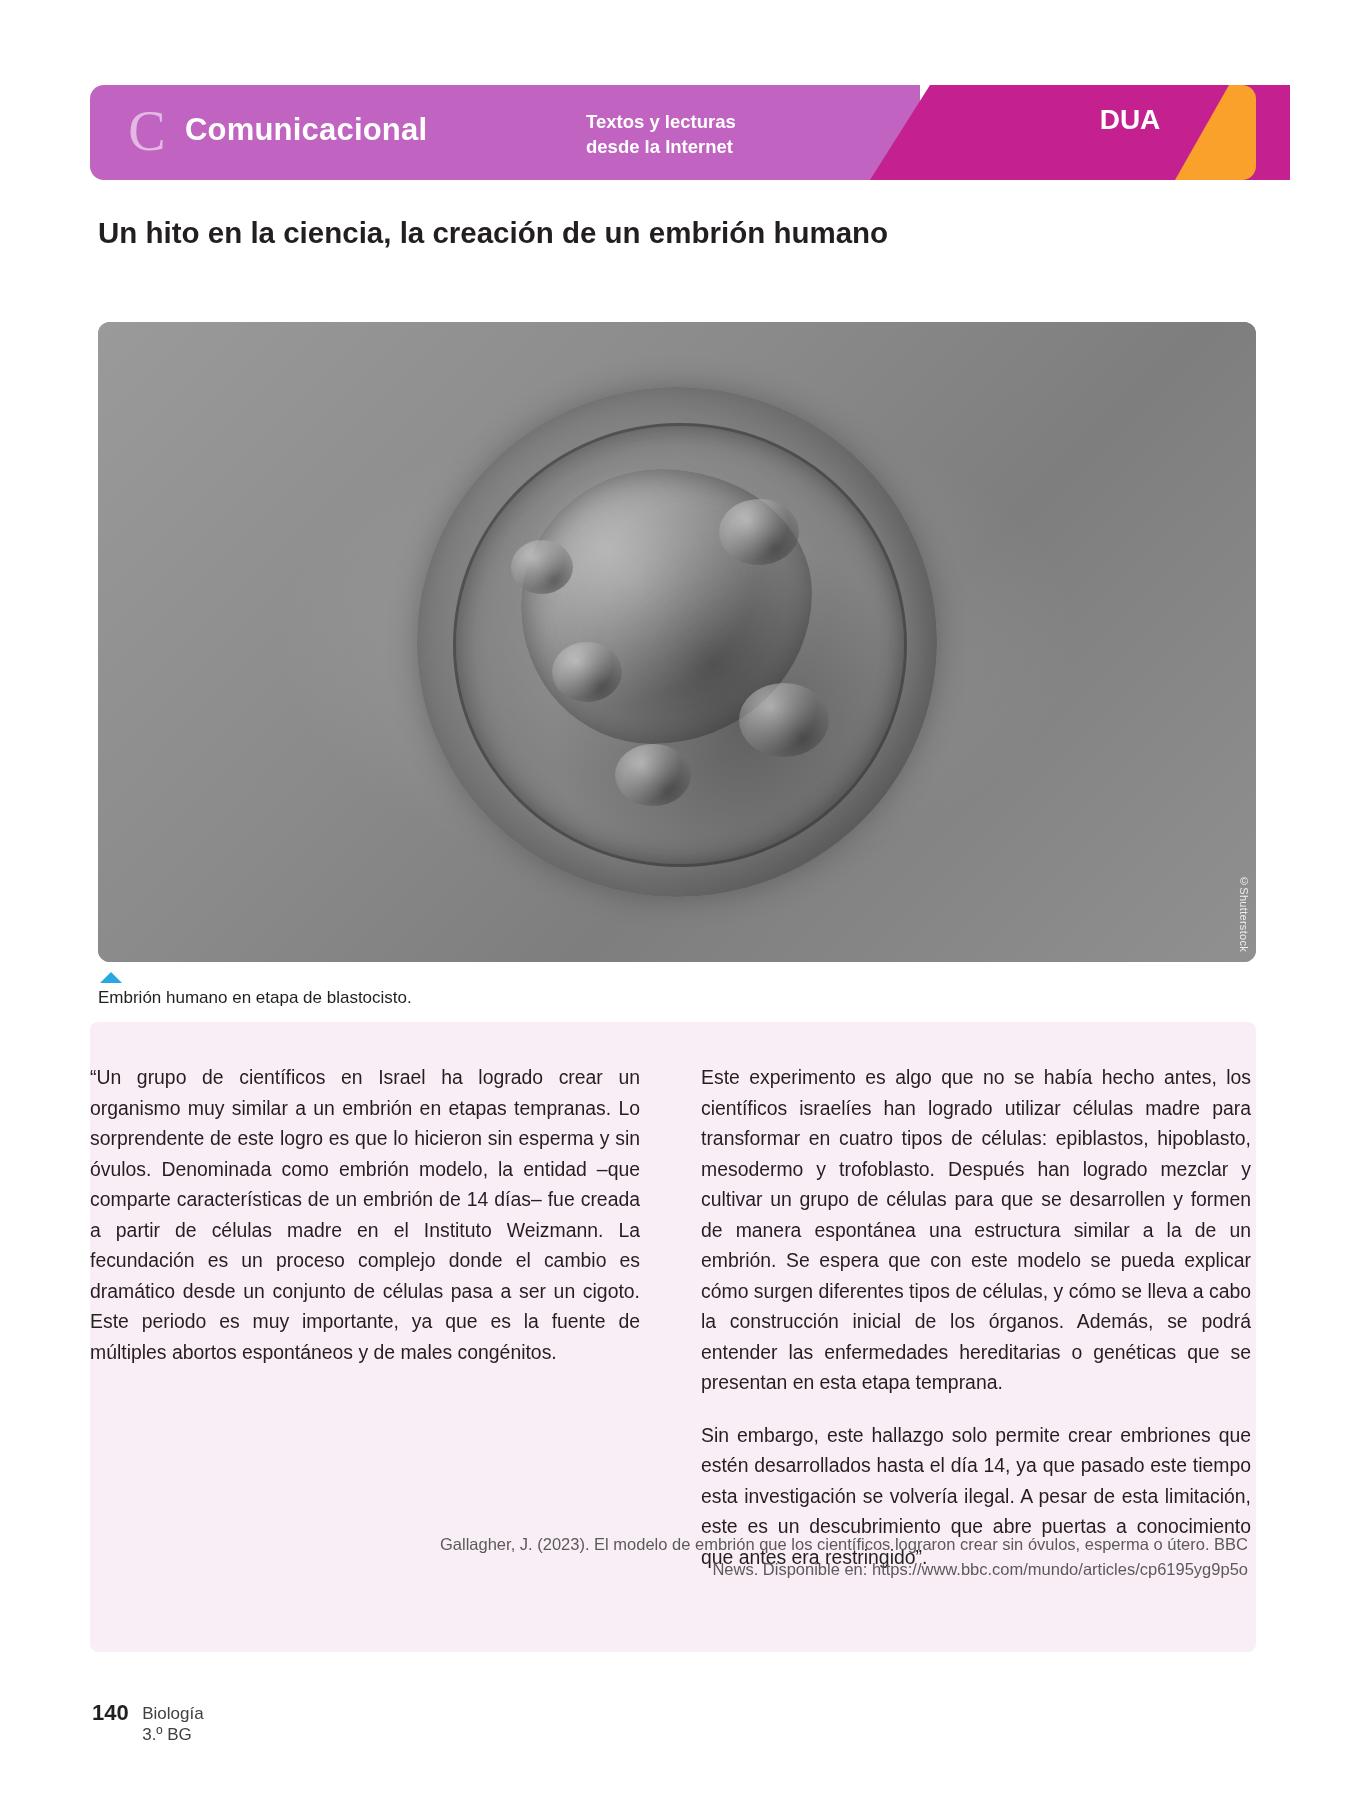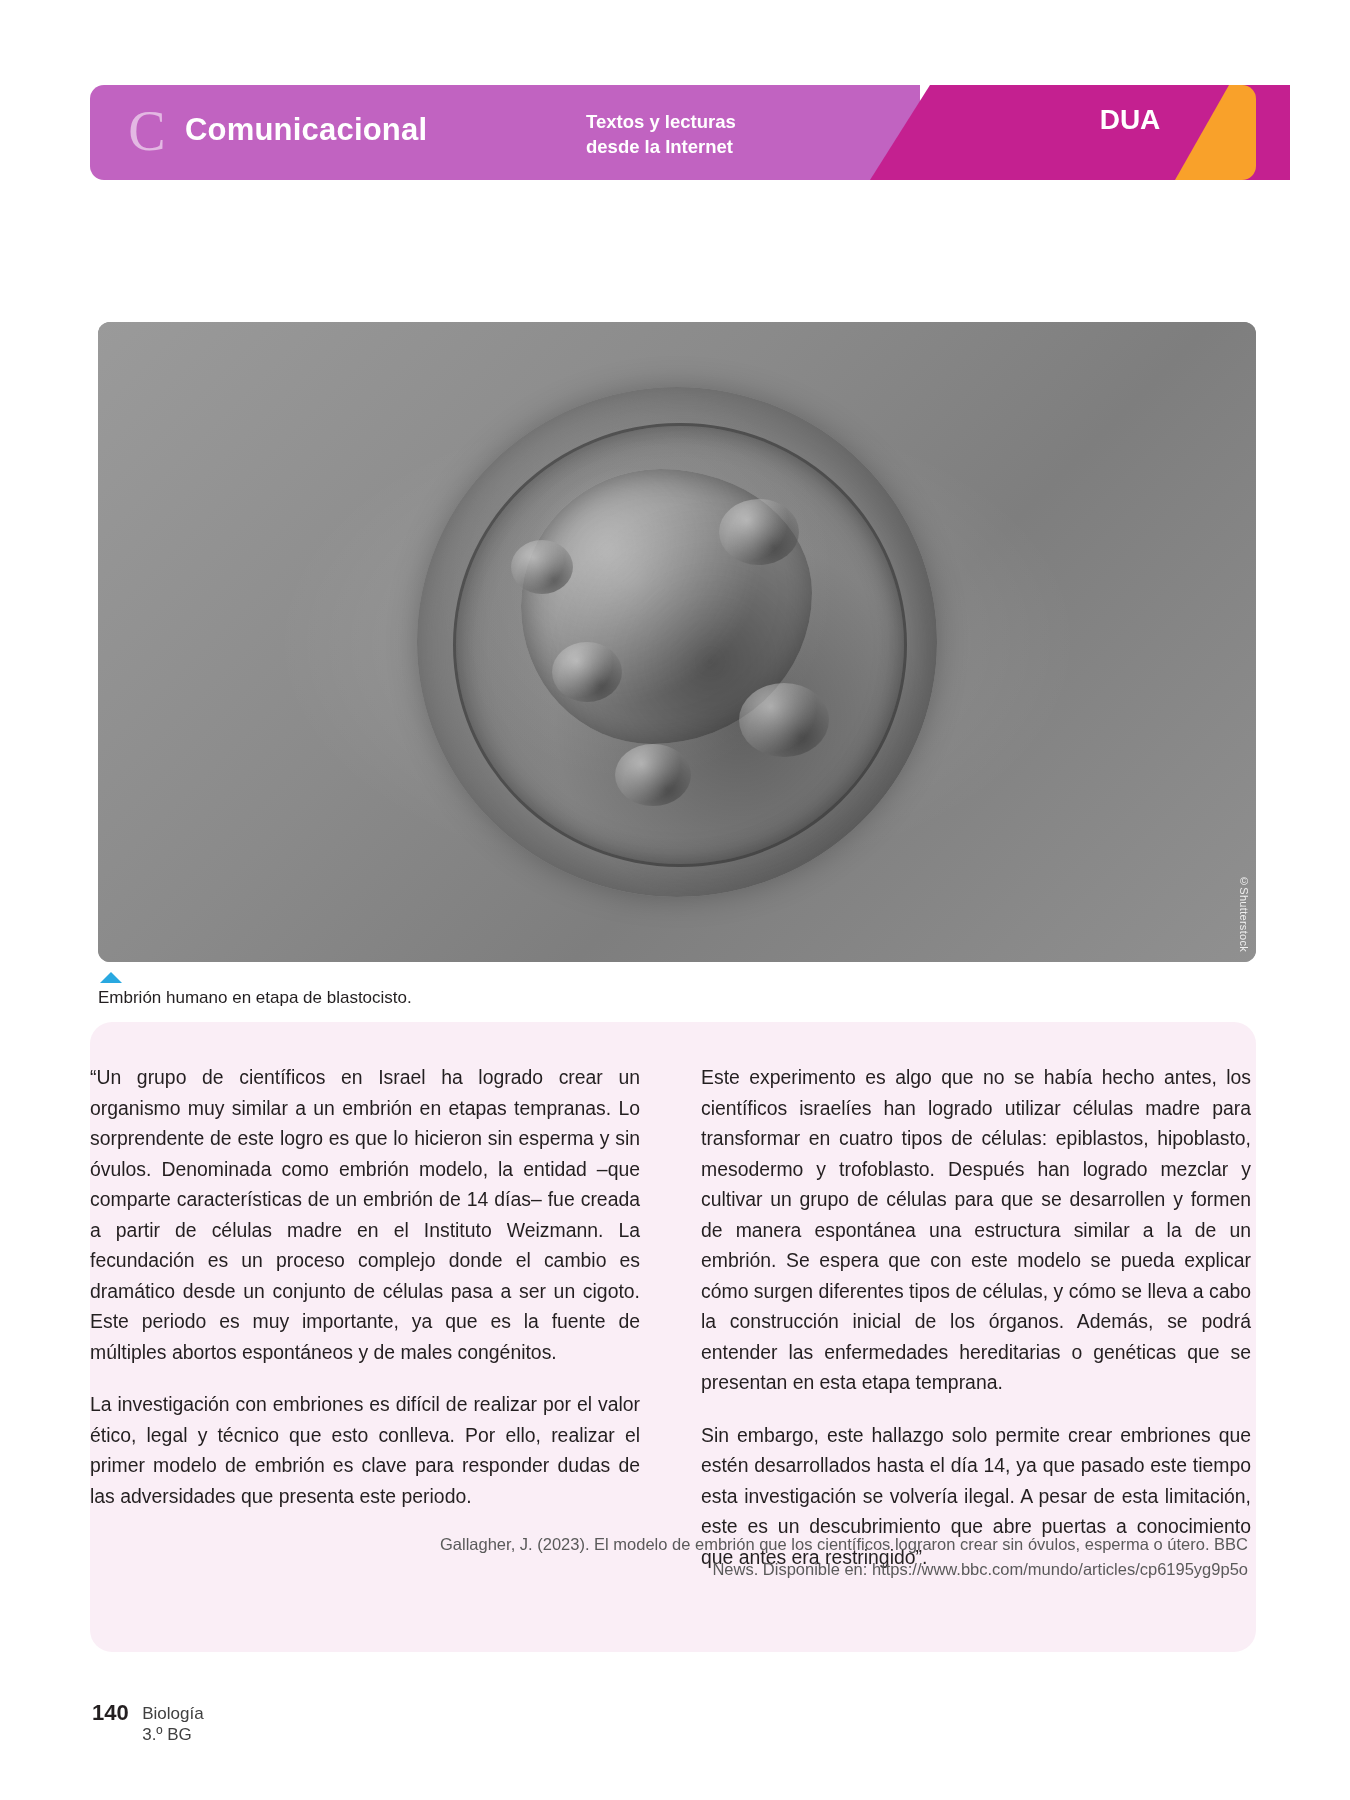--- a/index.html
+++ b/index.html
@@ -194,21 +194,21 @@
   }
 
   
   .panel {
     position: absolute;
     left: 90px;
     top: 1022px;
     width: 1166px;
     height: 630px;
     background: #faeef6;
-    border-radius: 22px;
+    border-radius: 8px;
   }
   .col {
     position: absolute;
     top: 40px;
     width: 550px;
     font-size: 19.4px;
     line-height: 30.5px;
     color: #231f20;
     text-align: justify;
   }
@@ -269,21 +269,21 @@
       <div>desde la Internet</div>
     </div>
 
     <div class="banner-dua">
       <div class="d1">DUA</div>
       <div class="d2">Participación</div>
     </div>
   </div>
 
   <h1 class="article-title">
-    <br>
+    <span>Un hito en la ciencia, la creación de un embrión humano</span><br>
   </h1>
 
   <div class="photo-wrap">
     <div class="photo">
       <div class="blasto">
         <div class="icm"></div>
         <div class="blob" style="left:26%;top:50%;width:70px;height:60px;"></div>
         <div class="blob" style="left:58%;top:22%;width:80px;height:66px;"></div>
         <div class="blob" style="left:62%;top:58%;width:90px;height:74px;"></div>
         <div class="blob" style="left:38%;top:70%;width:76px;height:62px;"></div>
@@ -292,21 +292,20 @@
     </div>
     <div class="credit">©Shutterstock</div>
   </div>
 
   <div class="caption-arrow"></div>
   <div class="caption">Embrión humano en etapa de blastocisto.</div>
 
   <div class="panel">
     <div class="col col-left">
       <p>“Un grupo de científicos en Israel ha logrado crear un organismo muy similar a un embrión en etapas tempranas. Lo sorprendente de este logro es que lo hicieron sin esperma y sin óvulos. Denominada como embrión modelo, la entidad –que comparte características de un embrión de 14 días– fue creada a partir de células madre en el Instituto Weizmann. La fecundación es un proceso complejo donde el cambio es dramático desde un conjunto de células pasa a ser  un cigoto. Este periodo es muy importante, ya que es la fuente de múltiples abortos espontáneos y de males congénitos.</p>
-      <p>La investigación con embriones es difícil de realizar por el valor ético, legal y técnico que esto conlleva. Por ello, realizar el primer modelo de embrión es clave para responder dudas de las adversidades que presenta este periodo.</p>
     </div>
     <div class="col col-right">
       <p>Este experimento es algo que no se había hecho antes, los científicos israelíes han logrado utilizar células madre para transformar en cuatro tipos de células: epiblastos, hipoblasto, mesodermo y trofoblasto. Después han logrado mezclar y cultivar un grupo de células para que se desarrollen y formen de manera espontánea una estructura similar a la de un embrión. Se espera que con este modelo se pueda explicar cómo surgen diferentes tipos de células, y cómo se lleva a cabo la construcción inicial de los órganos. Además, se podrá entender las enfermedades hereditarias o genéticas que se presentan en esta etapa temprana.</p>
       <p>Sin embargo, este hallazgo solo permite crear embriones que estén desarrollados hasta el día 14, ya que pasado este tiempo esta investigación se volvería ilegal. A pesar de esta limitación, este es un descubrimiento que abre puertas a conocimiento que antes era restringido”.</p>
     </div>
     <div class="source">Gallagher, J. (2023). El modelo de embrión que los científicos lograron crear sin óvulos, esperma o útero. BBC News. Disponible en: https://www.bbc.com/mundo/articles/cp6195yg9p5o</div>
   </div>
 
   <div class="footer">
     <span class="folio">140</span>

